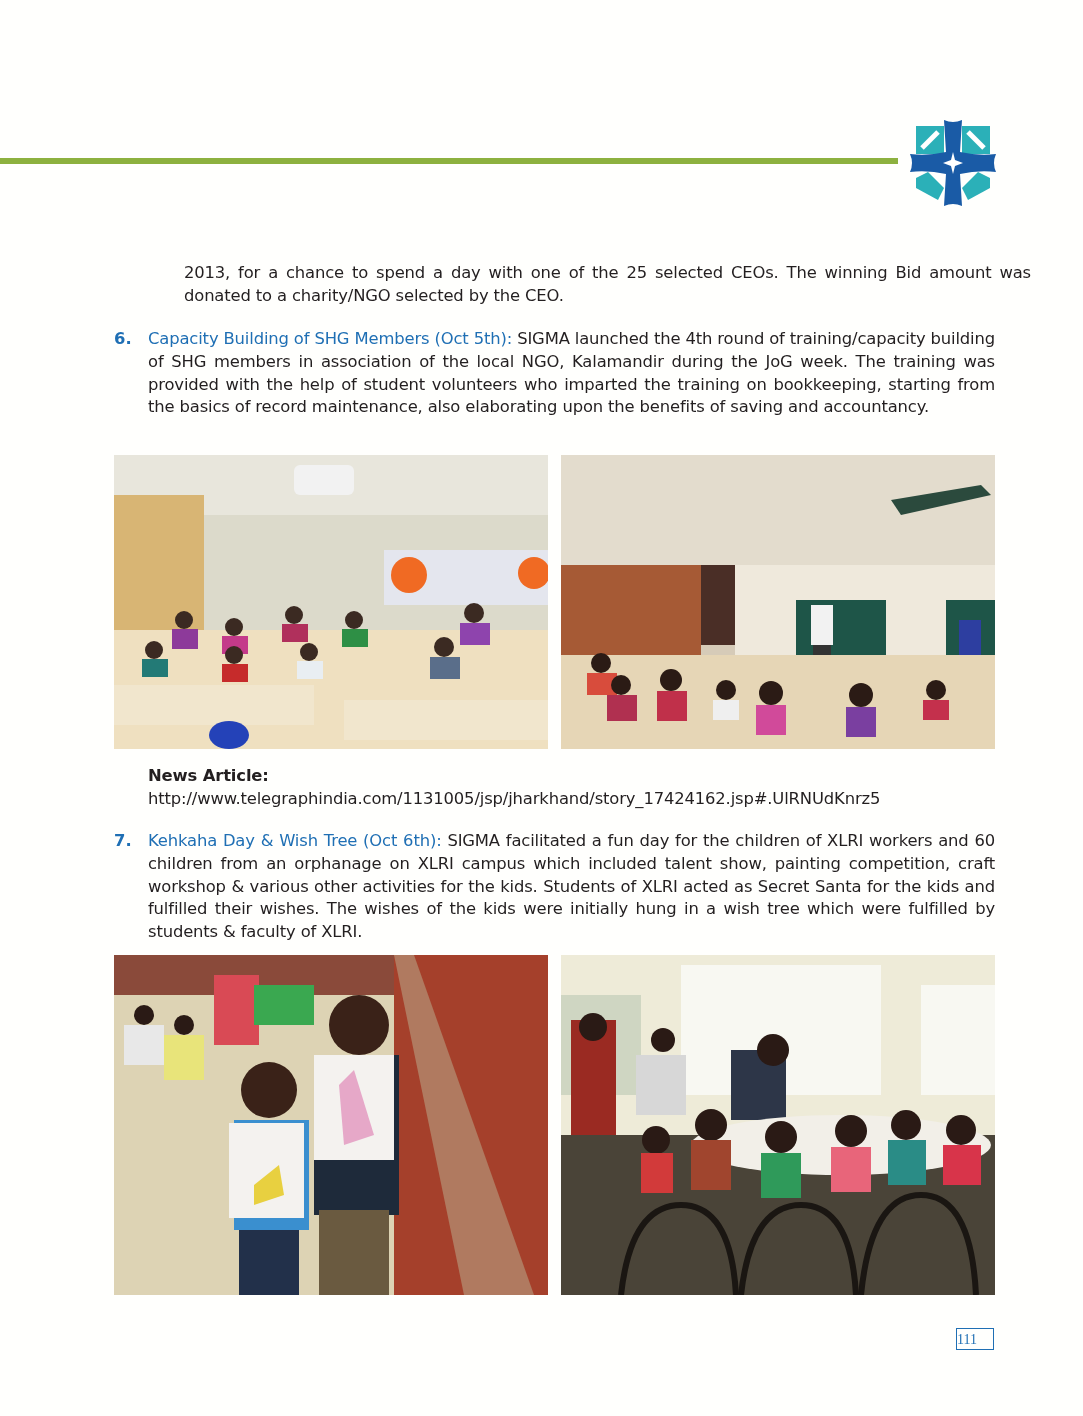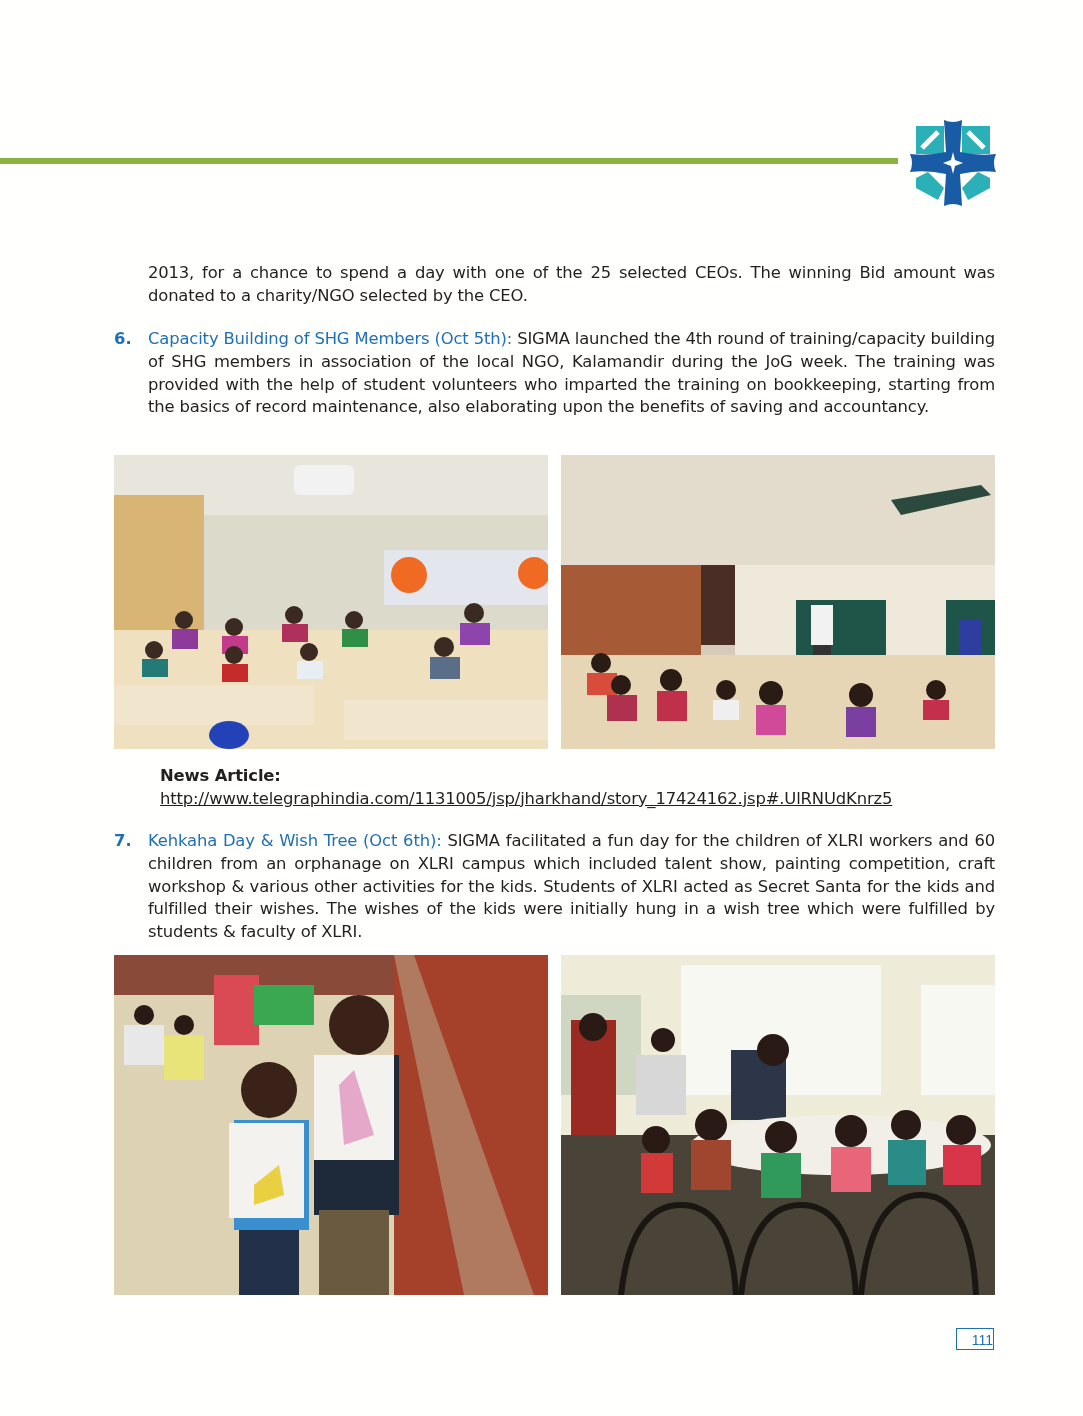--- a/index.html
+++ b/index.html
@@ -23,43 +23,43 @@
       position: absolute; left: 114px;
       font-size: 16.4px; line-height: 22.8px; font-weight: bold; color: #1f6fb4;
     }
     .head { color: #1f6fb4; font-weight: normal; }
     .news-label { font-weight: bold; }
     .photo { position: absolute; overflow: hidden; }
     .photo svg { width: 100%; height: 100%; display: block; }
     .page-num {
       position: absolute; left: 956px; top: 1328px; width: 38px; height: 22px;
       border: 1px solid #1f6fb4; color: #1f6fb4; font-size: 14px;
-      text-align: right; line-height: 22px; box-sizing: border-box;
-      font-family: Liberation Sans, sans-serif;
+      text-align: left; line-height: 22px; box-sizing: border-box;
+      font-family: Liberation Serif, serif;
     }
   </style>
 </head>
 <body>
 
 <div class="rule"></div>
 
 <div class="logo">
   <svg viewBox="0 0 90 90" width="90" height="90">
     <rect x="8" y="8" width="28" height="28" fill="#2bb0b8"></rect>
     <rect x="54" y="8" width="28" height="28" fill="#2bb0b8"></rect>
     <path d="M14 30 L30 14" stroke="#fff" stroke-width="5"></path>
     <path d="M60 14 L76 30" stroke="#fff" stroke-width="5"></path>
     <path d="M8 60 L20 54 L28 62 L36 70 L30 82 L8 70 Z" fill="#2bb0b8"></path>
     <path d="M82 60 L70 54 L62 62 L54 70 L60 82 L82 70 Z" fill="#2bb0b8"></path>
     <path d="M36 2 Q45 6 54 2 L52 34 Q70 38 88 36 Q84 45 88 54 Q70 52 52 56 L54 88 Q45 84 36 88 L38 56 Q20 52 2 54 Q6 45 2 36 Q20 38 38 34 Z" fill="#1a5ba6"></path>
     <polygon points="45,34 47,42 55,45 47,48 45,56 43,48 35,45 43,42" fill="#fff"></polygon>
   </svg>
 </div>
 
-<div class="para" style="top:262px;">2013, for a chance to spend a day with one of the 25 selected CEOs. The winning Bid amount was donated to a charity/NGO selected by the CEO.</div>
+<div class="para" style="top:262px;margin-left:36px;">2013, for a chance to spend a day with one of the 25 selected CEOs. The winning Bid amount was donated to a charity/NGO selected by the CEO.</div>
 
 <div class="item-num" style="top:328px;">6.</div>
 <div class="para" style="top:328px;"><span class="head">Capacity Building of SHG Members (Oct 5th):</span><span> SIGMA launched the 4th round of training/capacity building of SHG members in association of the local NGO, Kalamandir during the JoG week. The training was provided with the help of student volunteers who imparted the training on bookkeeping, starting from the basics of record maintenance, also elaborating upon the benefits of saving and accountancy.</span></div>
 
 <div class="photo" style="left:114px; top:455px; width:434px; height:294px;">
   <svg viewBox="0 0 434 294" preserveAspectRatio="none">
     <rect width="434" height="294" fill="#d9d3bd"></rect>
     <rect x="0" y="0" width="434" height="60" fill="#e8e6dc"></rect>
     <rect x="0" y="40" width="90" height="200" fill="#d8b574"></rect>
     <rect x="90" y="60" width="344" height="150" fill="#dcdacb"></rect>
@@ -116,23 +116,23 @@
       <rect x="152" y="245" width="26" height="20" fill="#efefef"></rect>
     <circle cx="210" cy="238" r="12" fill="#2b1b15"></circle>
       <rect x="195" y="250" width="30" height="30" fill="#d14a9a"></rect>
     <circle cx="300" cy="240" r="12" fill="#2b1b15"></circle>
       <rect x="285" y="252" width="30" height="30" fill="#7a3fa0"></rect>
     <circle cx="375" cy="235" r="10" fill="#2b1b15"></circle>
       <rect x="362" y="245" width="26" height="20" fill="#c4304c"></rect>
   </svg>
 </div>
 
-<div class="para" style="top:765px;margin-left:12px;">
+<div class="para" style="top:765px;">
   <div class="news-label">News Article:</div>
-  <div style="text-align:left;text-decoration:underline;">http://www.telegraphindia.com/1131005/jsp/jharkhand/story_17424162.jsp#.UlRNUdKnrz5</div>
+  <div style="text-align:left;">http://www.telegraphindia.com/1131005/jsp/jharkhand/story_17424162.jsp#.UlRNUdKnrz5</div>
 </div>
 
 <div class="item-num" style="top:830px;">7.</div>
 <div class="para" style="top:830px;"><span class="head">Kehkaha Day &amp; Wish Tree (Oct 6th):</span><span> SIGMA facilitated a fun day for the children of XLRI workers and 60 children from an orphanage on XLRI campus which included talent show, painting competition, craft workshop &amp; various other activities for the kids. Students of XLRI acted as Secret Santa for the kids and fulfilled their wishes. The wishes of the kids were initially hung in a wish tree which were fulfilled by students &amp; faculty of XLRI.</span></div>
 
 <div class="photo" style="left:114px; top:955px; width:434px; height:340px;">
   <svg viewBox="0 0 434 340" preserveAspectRatio="none">
     <rect width="434" height="340" fill="#ddd3b4"></rect>
     <rect x="280" y="0" width="154" height="340" fill="#a5402b"></rect>
     <polygon points="280,0 300,0 420,340 350,340" fill="#b07a60"></polygon>

